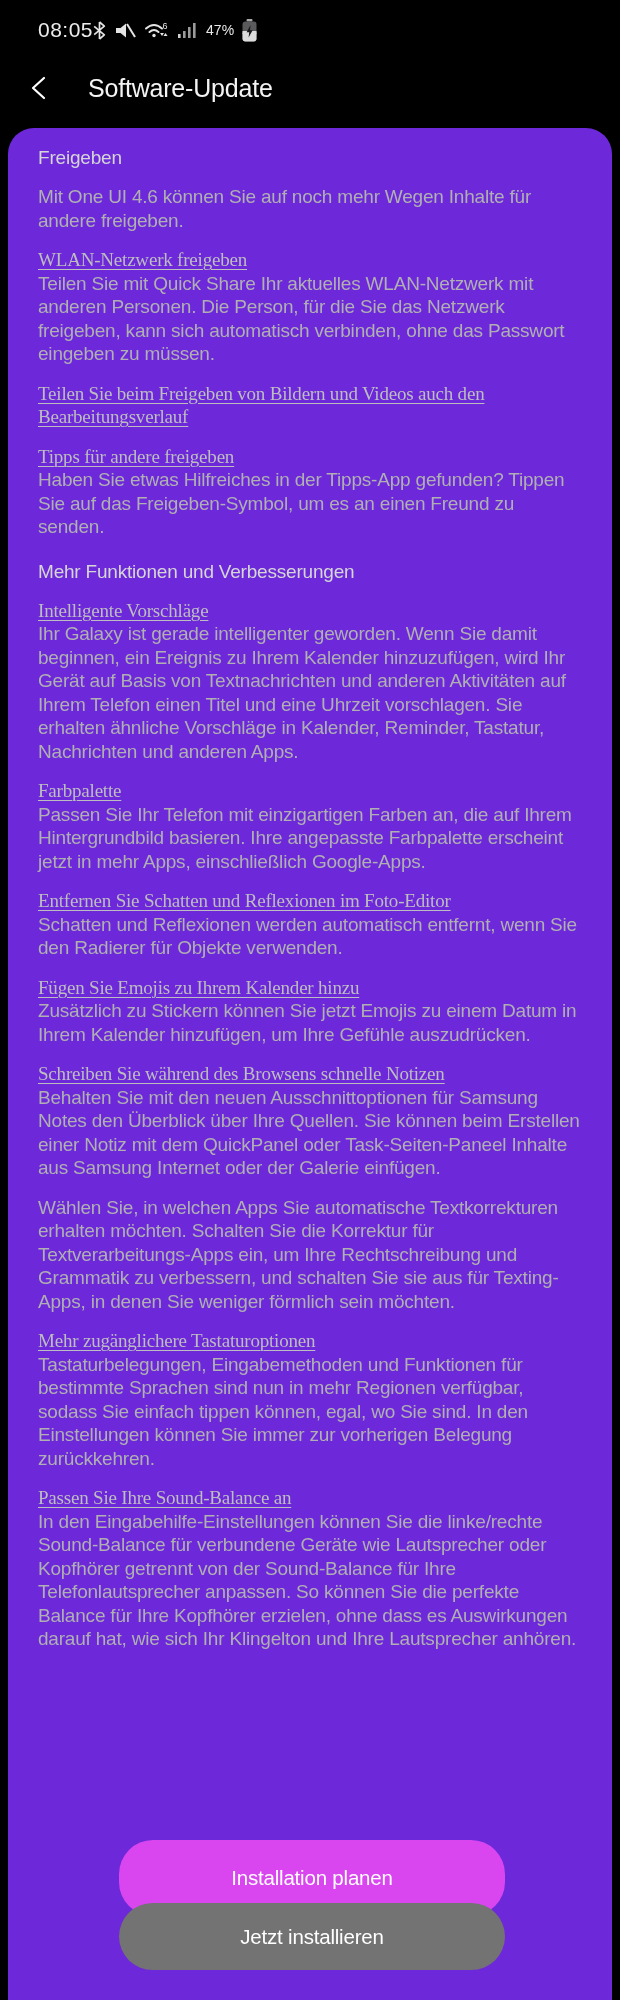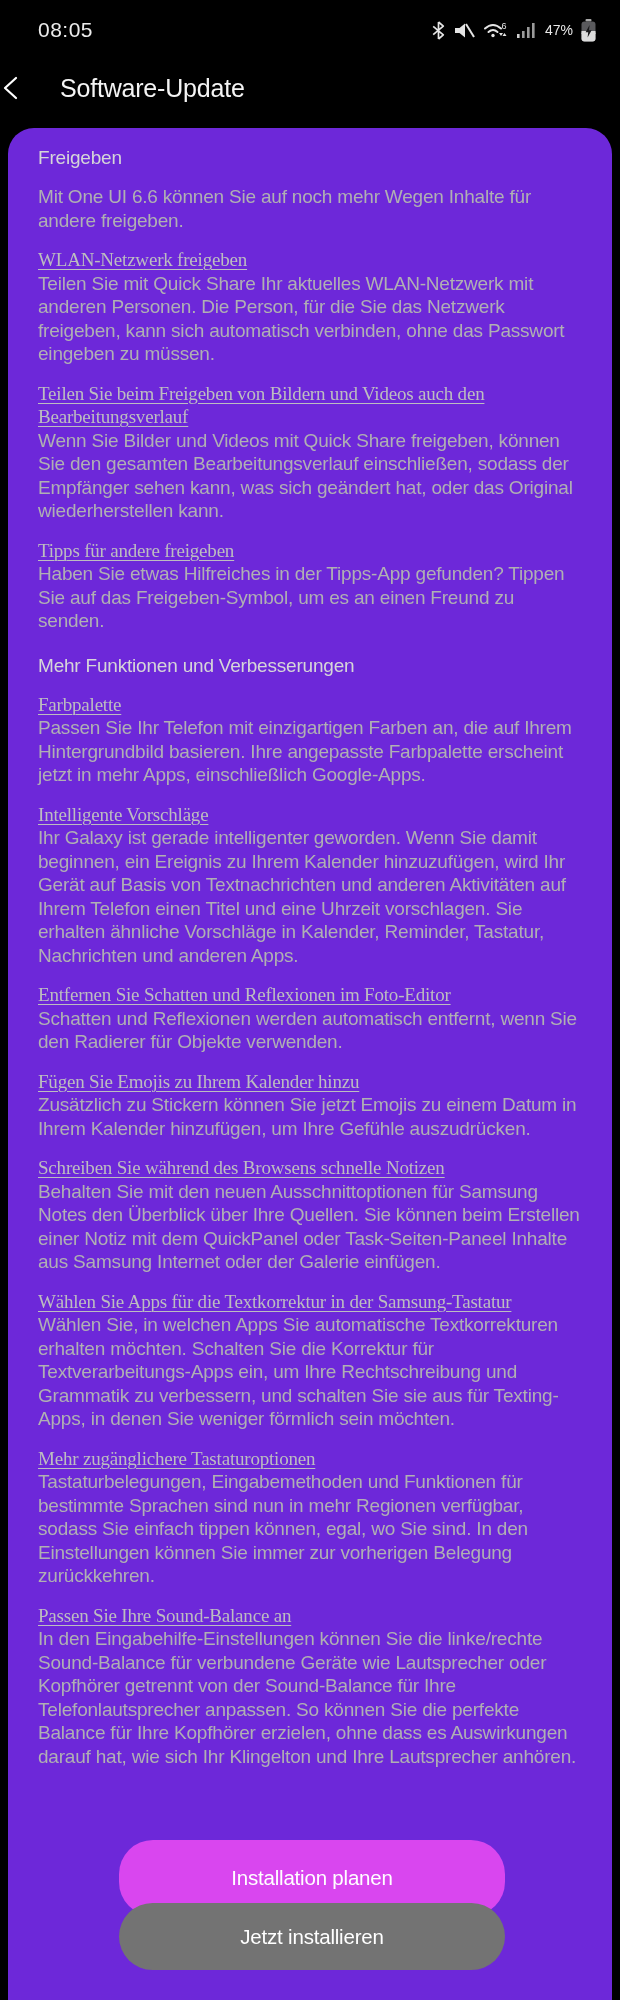--- a/index.html
+++ b/index.html
@@ -8,31 +8,31 @@
     background:#000;
     font-family:"Liberation Sans", sans-serif;
     position:relative;
     overflow:hidden;
     -webkit-font-smoothing:antialiased;
   }
 
   
   .statusbar {
     position:absolute; top:0; left:0; width:620px; height:48px;
-    display:flex; align-items:center; justify-content:space-between;
+    display:flex; align-items:center; 
     padding:12px 24px 0 38px; box-sizing:border-box;
   }
   .sb-time { color:#ececec; font-size:21px; letter-spacing:0.5px; }
   .sb-right { display:flex; align-items:center; gap:8px; }
   .sb-pct { color:#e8e8e8; font-size:14px; margin-left:2px; }
 
   
   .header {
     position:absolute; top:52px; left:0; width:620px; height:72px;
-    display:flex; align-items:center; box-sizing:border-box;
+    display:flex; align-items:center; padding-left:28px; box-sizing:border-box;
   }
   .back-btn { width:44px; height:44px; display:flex; align-items:center; justify-content:flex-start; cursor:pointer; }
   .page-title { color:#f4f4f4; font-size:25px; margin-left:16px; letter-spacing:-0.2px; }
 
   
   .card {
     position:absolute; left:8px; top:128px; width:604px; height:1960px;
     background:#6d28d9; border-radius:26px;
     padding:18px 30px 0 30px; box-sizing:border-box;
     overflow:hidden;
@@ -120,66 +120,64 @@
         <polyline points="16,3 5,13 16,23" stroke="#ffffff" stroke-width="2.2" fill="none" stroke-linecap="round" stroke-linejoin="round"></polyline>
       </svg>
     </span>
   </div>
   <span class="page-title">Software-Update</span>
 </div>
 
 <div class="card">
 
   <div class="bighead first">Freigeben</div>
-  <div class="para">Mit One UI 6.6 können Sie auf noch mehr Wegen Inhalte für andere freigeben.</div>
+  <div class="para">Mit One UI 4.6 können Sie auf noch mehr Wegen Inhalte für andere freigeben.</div>
 
   <div class="feature">
     <div class="ftitle">WLAN-Netzwerk freigeben</div>
     <div class="fbody">Teilen Sie mit Quick Share Ihr aktuelles WLAN-Netzwerk mit anderen Personen. Die Person, für die Sie das Netzwerk freigeben, kann sich automatisch verbinden, ohne das Passwort eingeben zu müssen.</div>
   </div>
 
   <div class="feature">
     <div class="ftitle">Teilen Sie beim Freigeben von Bildern und Videos auch den Bearbeitungsverlauf</div>
-    <div class="fbody">Wenn Sie Bilder und Videos mit Quick Share freigeben, können Sie den gesamten Bearbeitungsverlauf einschließen, sodass der Empfänger sehen kann, was sich geändert hat, oder das Original wiederherstellen kann.</div>
   </div>
 
   <div class="feature">
     <div class="ftitle">Tipps für andere freigeben</div>
     <div class="fbody">Haben Sie etwas Hilfreiches in der Tipps-App gefunden? Tippen Sie auf das Freigeben-Symbol, um es an einen Freund zu senden.</div>
   </div>
 
   <div class="bighead second">Mehr Funktionen und Verbesserungen</div>
 
   <div class="feature">
-    <div class="ftitle">Farbpalette</div>
-    <div class="fbody">Passen Sie Ihr Telefon mit einzigartigen Farben an, die auf Ihrem Hintergrundbild basieren. Ihre angepasste Farbpalette erscheint jetzt in mehr Apps, einschließlich Google-Apps.</div>
+    <div class="ftitle">Intelligente Vorschläge</div>
+    <div class="fbody">Ihr Galaxy ist gerade intelligenter geworden. Wenn Sie damit beginnen, ein Ereignis zu Ihrem Kalender hinzuzufügen, wird Ihr Gerät auf Basis von Textnachrichten und anderen Aktivitäten auf Ihrem Telefon einen Titel und eine Uhrzeit vorschlagen. Sie erhalten ähnliche Vorschläge in Kalender, Reminder, Tastatur, Nachrichten und anderen Apps.</div>
   </div>
 
   <div class="feature">
-    <div class="ftitle">Intelligente Vorschläge</div>
-    <div class="fbody">Ihr Galaxy ist gerade intelligenter geworden. Wenn Sie damit beginnen, ein Ereignis zu Ihrem Kalender hinzuzufügen, wird Ihr Gerät auf Basis von Textnachrichten und anderen Aktivitäten auf Ihrem Telefon einen Titel und eine Uhrzeit vorschlagen. Sie erhalten ähnliche Vorschläge in Kalender, Reminder, Tastatur, Nachrichten und anderen Apps.</div>
+    <div class="ftitle">Farbpalette</div>
+    <div class="fbody">Passen Sie Ihr Telefon mit einzigartigen Farben an, die auf Ihrem Hintergrundbild basieren. Ihre angepasste Farbpalette erscheint jetzt in mehr Apps, einschließlich Google-Apps.</div>
   </div>
 
   <div class="feature">
     <div class="ftitle">Entfernen Sie Schatten und Reflexionen im Foto-Editor</div>
     <div class="fbody">Schatten und Reflexionen werden automatisch entfernt, wenn Sie den Radierer für Objekte verwenden.</div>
   </div>
 
   <div class="feature">
     <div class="ftitle">Fügen Sie Emojis zu Ihrem Kalender hinzu</div>
     <div class="fbody">Zusätzlich zu Stickern können Sie jetzt Emojis zu einem Datum in Ihrem Kalender hinzufügen, um Ihre Gefühle auszudrücken.</div>
   </div>
 
   <div class="feature">
     <div class="ftitle">Schreiben Sie während des Browsens schnelle Notizen</div>
     <div class="fbody">Behalten Sie mit den neuen Ausschnittoptionen für Samsung Notes den Überblick über Ihre Quellen. Sie können beim Erstellen einer Notiz mit dem QuickPanel oder Task-Seiten-Paneel Inhalte aus Samsung Internet oder der Galerie einfügen.</div>
   </div>
 
   <div class="feature">
-    <div class="ftitle">Wählen Sie Apps für die Textkorrektur in der Samsung-Tastatur</div>
     <div class="fbody">Wählen Sie, in welchen Apps Sie automatische Textkorrekturen erhalten möchten. Schalten Sie die Korrektur für Textverarbeitungs-Apps ein, um Ihre Rechtschreibung und Grammatik zu verbessern, und schalten Sie sie aus für Texting-Apps, in denen Sie weniger förmlich sein möchten.</div>
   </div>
 
   <div class="feature">
     <div class="ftitle">Mehr zugänglichere Tastaturoptionen</div>
     <div class="fbody">Tastaturbelegungen, Eingabemethoden und Funktionen für bestimmte Sprachen sind nun in mehr Regionen verfügbar, sodass Sie einfach tippen können, egal, wo Sie sind. In den Einstellungen können Sie immer zur vorherigen Belegung zurückkehren.</div>
   </div>
 
   <div class="feature">
     <div class="ftitle">Passen Sie Ihre Sound-Balance an</div>

